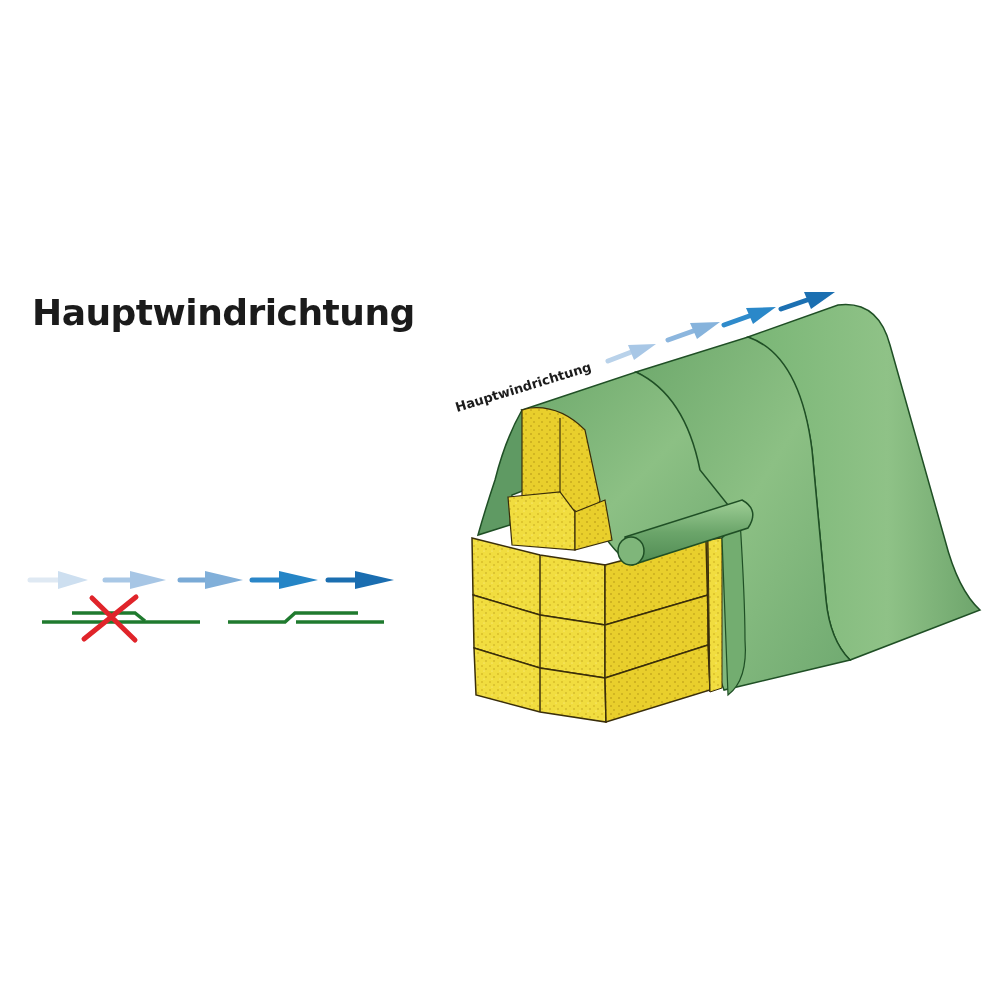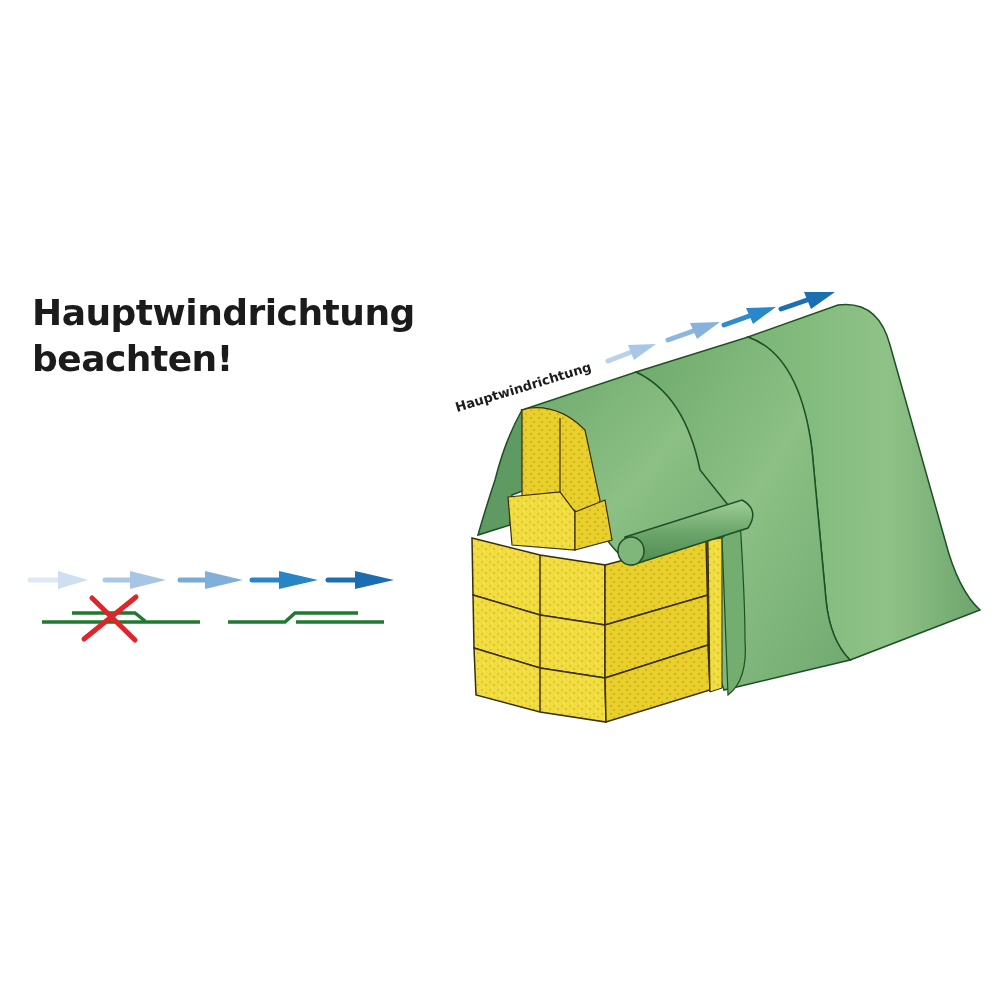--- a/index.html
+++ b/index.html
@@ -7,21 +7,20 @@
     .headline { position: absolute; left: 32px; top: 290px; font-size: 36px; font-weight: bold; line-height: 46px; color: #1b1b1b; letter-spacing: -0.5px; }
     .headline div { white-space: nowrap; }
     svg { position: absolute; left: 0; top: 0; }
     .rotlabel { font-family: "DejaVu Sans", sans-serif; font-weight: bold; font-size: 13px; fill: #1b1b1b; }
   </style>
 </head>
 <body>
 
 <div class="headline">
   <div>Hauptwindrichtung</div>
-  <div>beachten!</div>
 </div>
 
 <svg width="1000" height="1000" viewBox="0 0 1000 1000">
   <defs>
     <linearGradient id="tarpGrad" x1="0" y1="0" x2="1" y2="1">
       <stop offset="0" stop-color="#6ea96c"></stop>
       <stop offset="0.5" stop-color="#8cc084"></stop>
       <stop offset="1" stop-color="#6fa970"></stop>
     </linearGradient>
     <linearGradient id="tarpGrad2" x1="0" y1="0" x2="1" y2="0">

